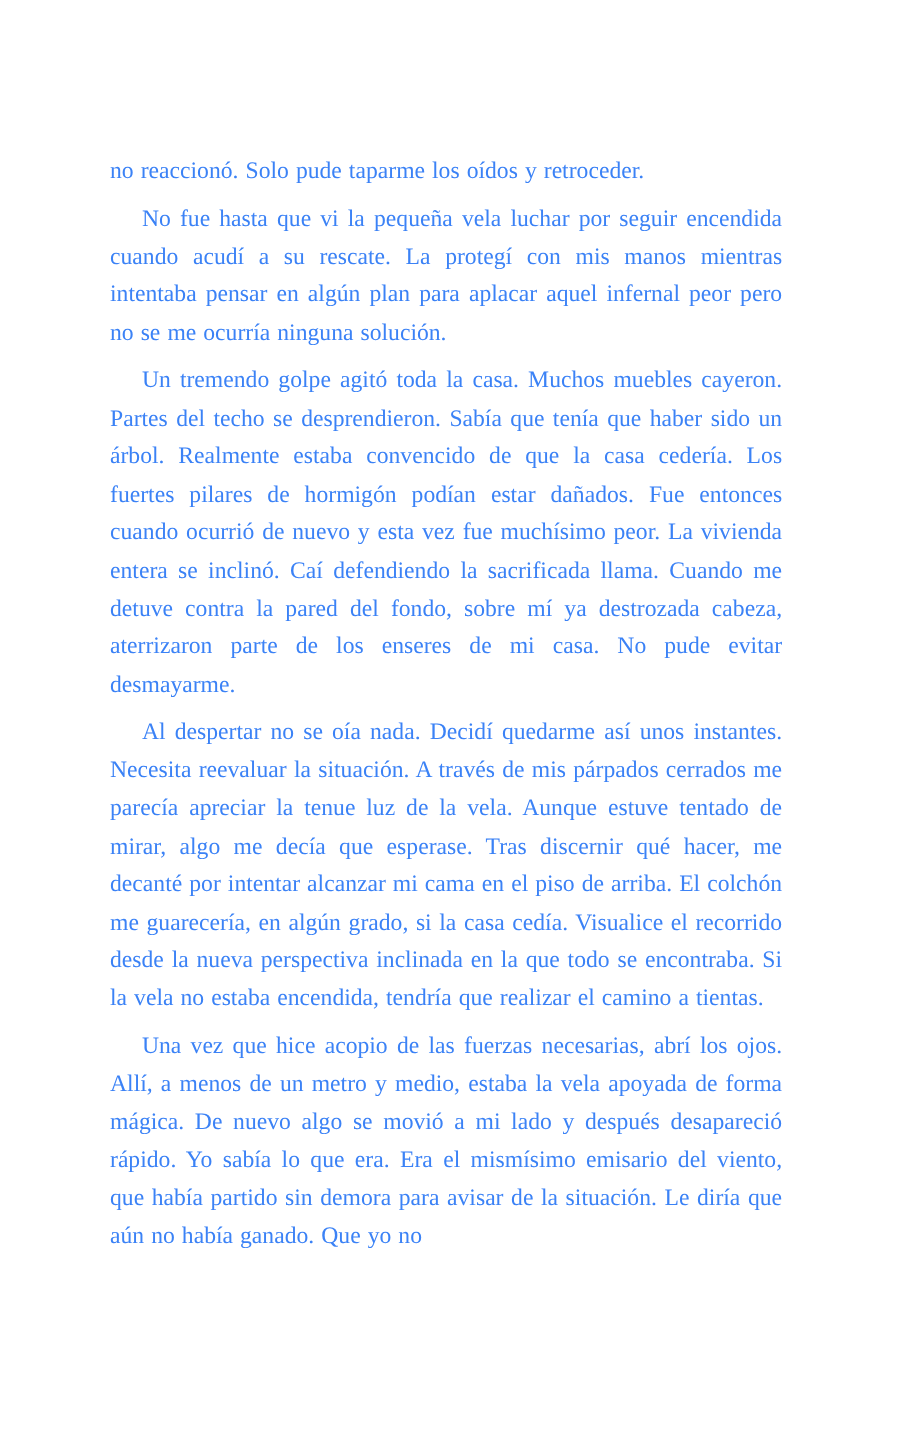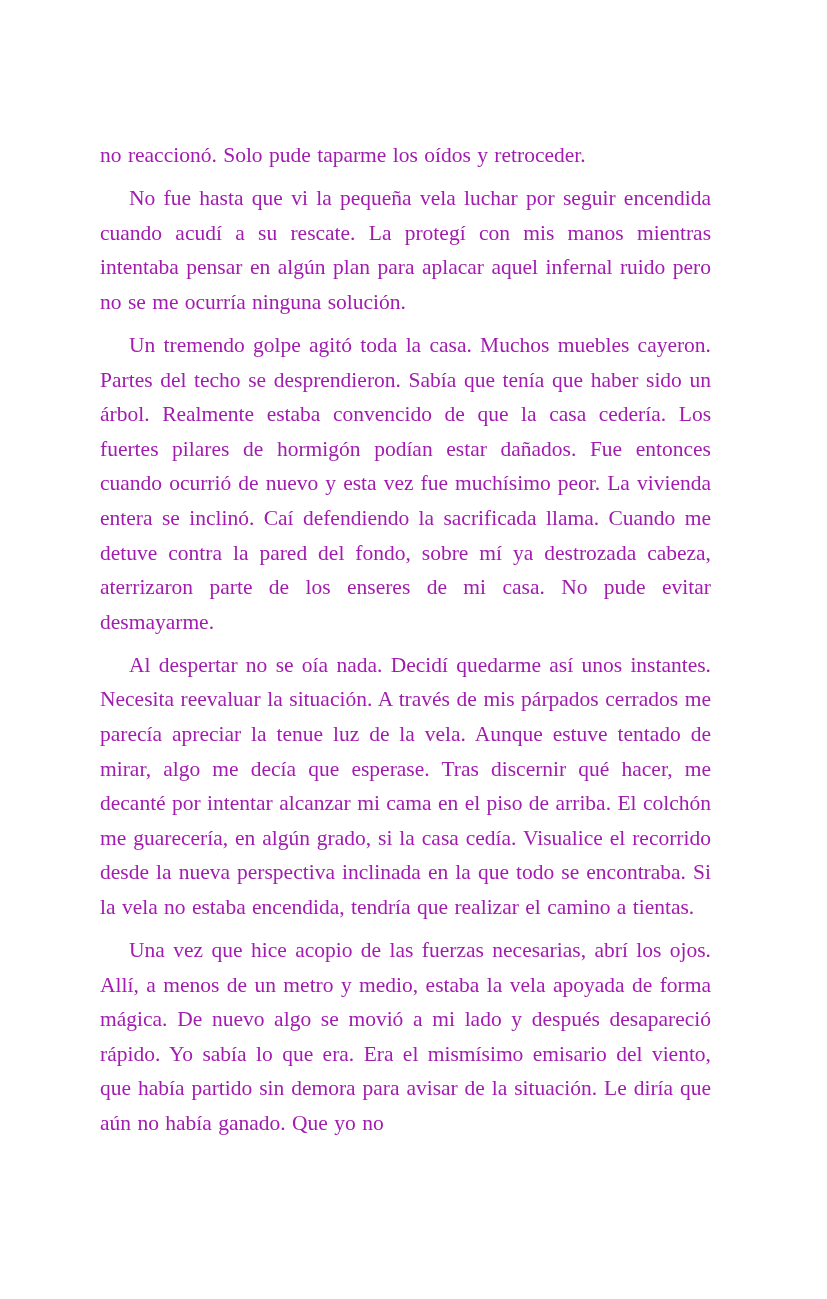--- a/index.html
+++ b/index.html
@@ -16,36 +16,36 @@
     box-sizing: border-box;
     width: 827px;
     height: 1299px;
     padding: 138px 116px 0 100px;
     background: #ffffff;
   }
   .para {
     font-family: "Liberation Serif", "DejaVu Serif", serif;
     font-size: 21.5px;
     line-height: 34.6px;
-    color: #a21caf;
+    color: #3b82f6;
     text-align: justify;
     text-indent: 29px;
     margin: 0;
     word-spacing: 1px;
   }
   .para + .para {
     margin-top: 8.5px;
   }
   
   .para.continuation {
     text-indent: 0;
   }
 </style>
 </head>
 <body>
 
 <main class="page">
   <p class="para continuation">no reaccionó. Solo pude taparme los oídos y retroceder.</p>
-  <p class="para">No fue hasta que vi la pequeña vela luchar por seguir encendida cuando acudí a su rescate. La protegí con mis manos mientras intentaba pensar en algún plan para aplacar aquel infernal ruido pero no se me ocurría ninguna solución.</p>
+  <p class="para">No fue hasta que vi la pequeña vela luchar por seguir encendida cuando acudí a su rescate. La protegí con mis manos mientras intentaba pensar en algún plan para aplacar aquel infernal peor pero no se me ocurría ninguna solución.</p>
   <p class="para">Un tremendo golpe agitó toda la casa. Muchos muebles cayeron. Partes del techo se desprendieron. Sabía que tenía que haber sido un árbol. Realmente estaba convencido de que la casa cedería. Los fuertes pilares de hormigón podían estar dañados. Fue entonces cuando ocurrió de nuevo y esta vez fue muchísimo peor. La vivienda entera se inclinó. Caí defendiendo la sacrificada llama. Cuando me detuve contra la pared del fondo, sobre mí ya destrozada cabeza, aterrizaron parte de los enseres de mi casa. No pude evitar desmayarme.</p>
   <p class="para">Al despertar no se oía nada. Decidí quedarme así unos instantes. Necesita reevaluar la situación. A través de mis párpados cerrados me parecía apreciar la tenue luz de la vela. Aunque estuve tentado de mirar, algo me decía que esperase. Tras discernir qué hacer, me decanté por intentar alcanzar mi cama en el piso de arriba. El colchón me guarecería, en algún grado, si la casa cedía. Visualice el recorrido desde la nueva perspectiva inclinada en la que todo se encontraba. Si la vela no estaba encendida, tendría que realizar el camino a tientas.</p>
   <p class="para">Una vez que hice acopio de las fuerzas necesarias, abrí los ojos. Allí, a menos de un metro y medio, estaba la vela apoyada de forma mágica. De nuevo algo se movió a mi lado y después desapareció rápido. Yo sabía lo que era. Era el mismísimo emisario del viento, que había partido sin demora para avisar de la situación. Le diría que aún no había ganado. Que yo no</p>
 </main>
 
 </body></html>

